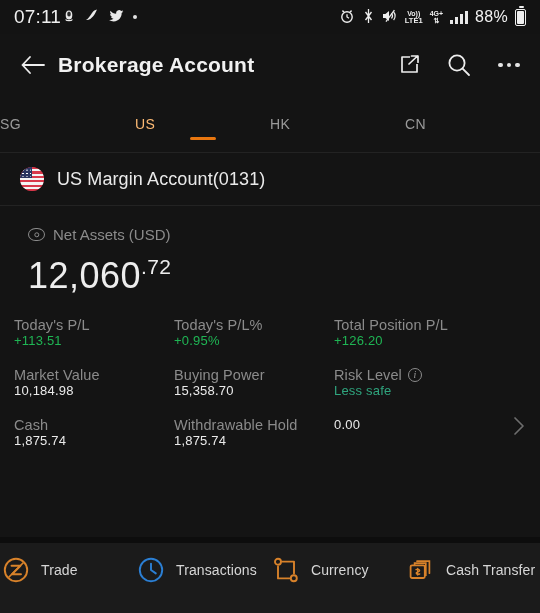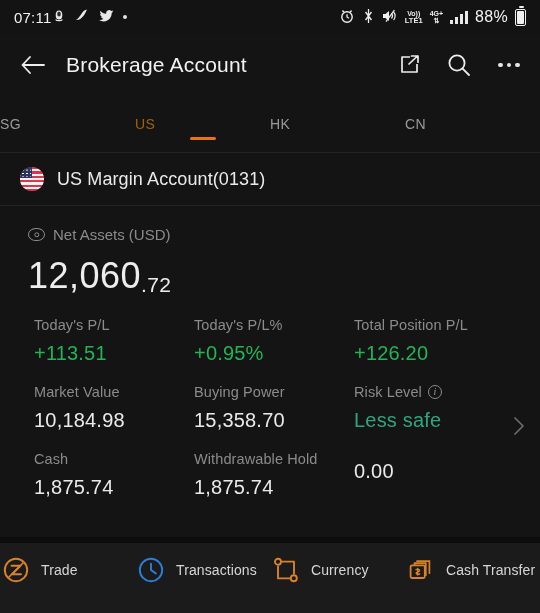--- a/index.html
+++ b/index.html
@@ -9,55 +9,55 @@
     font-family:"Liberation Sans", sans-serif;
     -webkit-font-smoothing:antialiased;
   }
   #screen { position:relative; width:540px; height:613px; background:#141414; }
 
   
   .statusbar {
     height:34px; display:flex; align-items:center;
     padding:0 14px; background:#131313; color:#e8e8e8;
   }
-  .sb-time { font-size:15px; letter-spacing:.2px; color:#f0f0f0; margin-right:1px; }
+  .sb-time { font-size:19px; letter-spacing:.2px; color:#f0f0f0; margin-right:1px; }
   .sb-left-icons { display:flex; align-items:center; gap:9px; }
   .sb-spacer { flex:1 1 auto; }
   .sb-right { display:flex; align-items:center; gap:7px;justify-content:flex-end; }
   .sb-batt { font-size:16px; color:#f2f2f2; letter-spacing:.3px; }
   .ic { display:inline-block; line-height:1; color:#e9e9e9; }
   .ic-sm { font-size:13px; }
   .dotsmall { width:4px; height:4px; border-radius:50%; background:#e2e2e2; display:inline-block; }
 
   .volte { display:flex; flex-direction:column; align-items:center; line-height:1; color:#eee; }
   .volte b { font-size:7px; font-weight:700; }
   .volte span { font-size:7.5px; font-weight:700; }
   .netbox { display:flex; align-items:flex-end; gap:2px; }
   .netbox i { display:block; width:3px; background:#e9e9e9; }
   .battery { width:11px; height:17px; border:1.6px solid #f0f0f0; border-radius:2px; position:relative; }
   .battery:before { content:""; position:absolute; left:3px; top:-3.5px; width:5px; height:2px; background:#f0f0f0; border-radius:1px; }
   .battery i { position:absolute; left:1px; right:1px; bottom:1px; top:1px; background:#f0f0f0; border-radius:1px; }
 
   
   .header { height:62px; display:flex; align-items:center; padding:0 16px; }
   .back { width:34px; height:34px; display:flex; align-items:center; justify-content:center; }
-  .title { font-size:21px; font-weight:400; color:#f1f1f1; margin-left:16px; letter-spacing:.2px; }
+  .title { font-size:21px; font-weight:700; color:#f1f1f1; margin-left:8px; letter-spacing:.2px; }
   .hdr-spacer { flex:1 1 auto; }
   .hdr-actions { display:flex; align-items:center; gap:20px; }
   .icon-btn { width:30px; height:30px; display:flex; align-items:center; justify-content:center; }
   .dots3 { display:flex; gap:4px; align-items:center; }
   .dots3 i { width:4.5px; height:4.5px; border-radius:50%; background:#e4e4e4; display:block; }
 
   
   .tabs { height:56px; display:flex; align-items:flex-start; position:relative; }
   .tab {
     flex:1 1 0; font-size:14px; color:#9a9a9a;
     padding-top:20px; position:relative; letter-spacing:.3px;
   }
-  .tab.active { color:#a16207; }
+  .tab.active { color:#fdba74; }
   .tab.active:after {
     content:""; position:absolute; left:50%; transform:translateX(-50%);
     bottom:-8px; width:26px; height:3px; background:#e8760f; border-radius:2px;
   }
   .divider { height:1px; background:#232323; }
 
   
   .acct-row { height:52px; display:flex; align-items:center; padding:0 20px; }
   .flag {
     width:24px; height:24px; border-radius:50%; overflow:hidden; position:relative;
@@ -69,32 +69,32 @@
   .flag .canton:after { content:""; position:absolute; inset:1px;
     background:radial-gradient(circle at 2px 2px,#fff 0.7px,transparent 0.8px) 0 0/4px 3.4px; }
   .acct-name { font-size:18px; color:#eaeaea; margin-left:13px; letter-spacing:.1px; }
 
   
   .net-wrap { padding:20px 20px 0 28px; }
   .net-label { display:flex; align-items:center; gap:8px; font-size:15px; color:#8b8b8b; }
   .eye { width:17px; height:13px; border:1.5px solid #8b8b8b; border-radius:50%/55%; position:relative; }
   .eye i { position:absolute; left:50%; top:50%; transform:translate(-50%,-50%);
     width:5.4px; height:5.4px; border:1.5px solid #8b8b8b; border-radius:50%; }
-  .net-value { margin-top:12px; color:#ededed; display:flex; align-items:flex-end; }
+  .net-value { margin-top:12px; color:#ededed; display:flex; align-items:flex-start; }
   .net-int { font-size:36px; font-weight:400; letter-spacing:.5px; }
   .net-dec { font-size:21px; font-weight:400; letter-spacing:.3px; }
 
   
-  .stats { padding:20px 20px 0 34px; position:relative; }
+  .stats { padding:20px 20px 0 14px; position:relative; }
   .srow { display:flex; }
   .srow + .srow { margin-top:19px; }
   .scell { width:160px; flex:0 0 auto; }
   .scell.last { width:auto; }
   .slabel { font-size:14.5px; color:#8b8b8b; display:flex; align-items:center; gap:6px; letter-spacing:.1px; }
-  .sval { font-size:20px; margin-top:9px; color:#eaeaea; letter-spacing:.2px; }
+  .sval { font-size:13px; color:#eaeaea; letter-spacing:.2px; }
   .sval.green { color:#1fb554; }
   .sval.teal { color:#2fa57e; }
   .info-i {
     width:14px; height:14px; border:1.2px solid #8b8b8b; border-radius:50%;
     font-size:10px; line-height:12px; text-align:center; color:#9b9b9b;
     font-family:"Liberation Serif", serif; font-style:italic;
   }
   .chev-right { position:absolute; right:14px; top:118px; }
 
   

